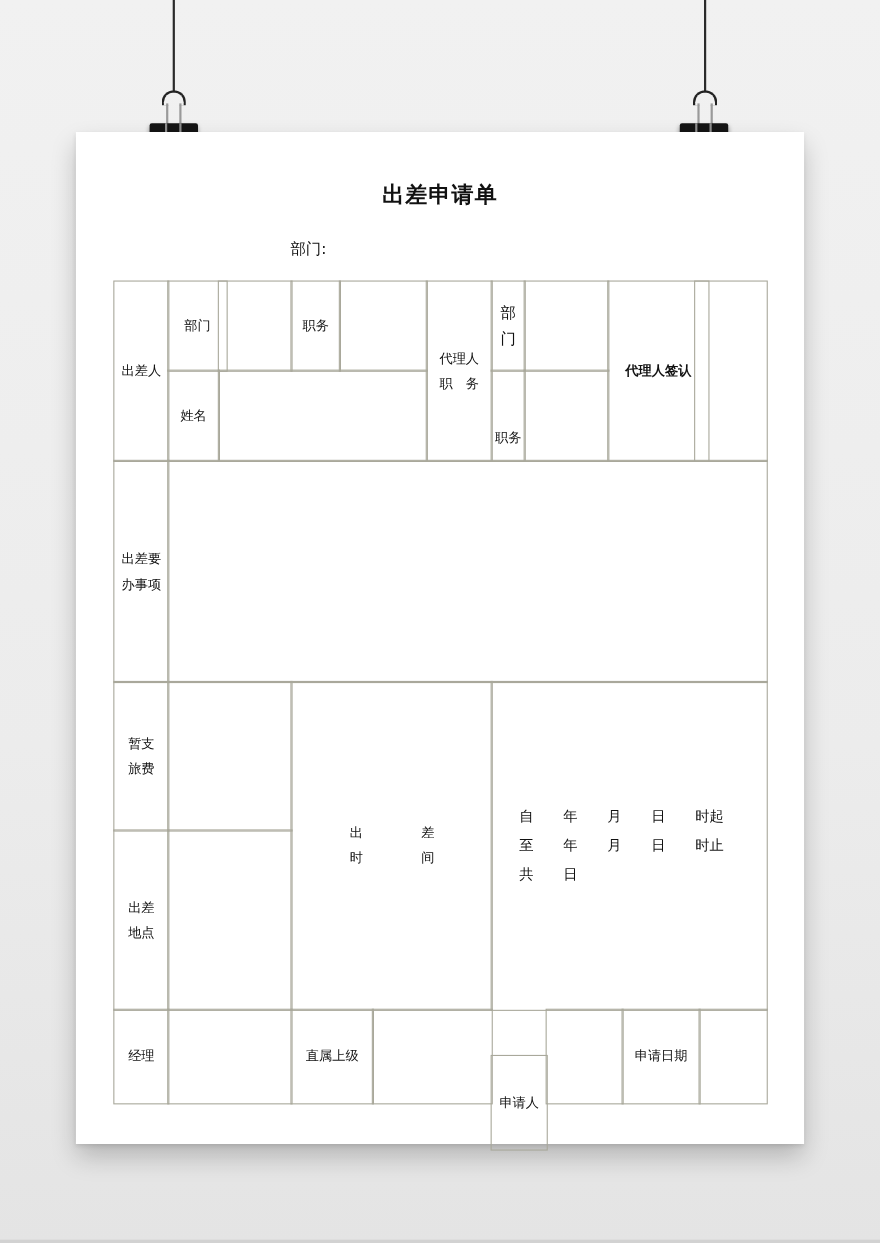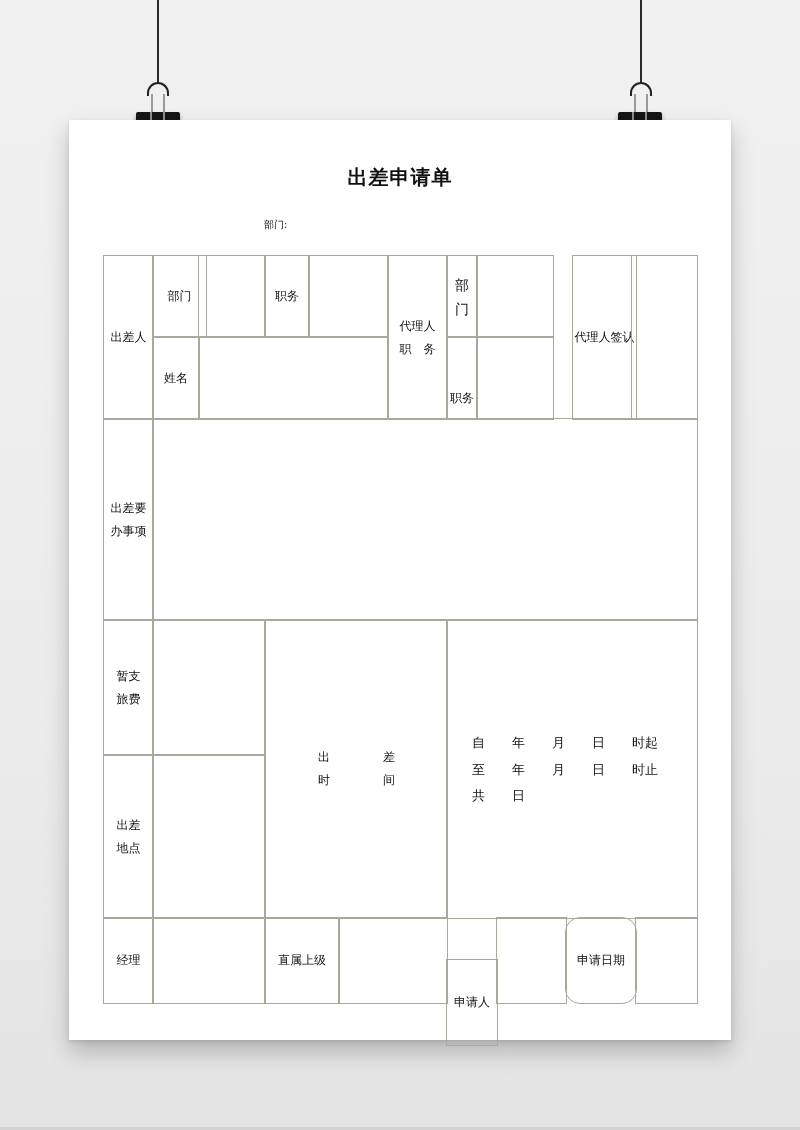--- a/index.html
+++ b/index.html
@@ -33,21 +33,21 @@
       content: ""; position: absolute; top: 0; width: 2px; height: 22px; background: #8f8f8f;
     }
     .clip-body::before { left: 14px; }
     .clip-body::after { left: 27px; }
 
     
     .title {
       position: absolute; left: 0; width: 800px; top: 164px; text-align: center;
       font-size: 20px; font-weight: bold; letter-spacing: 1px;
     }
-    .dept-line { position: absolute; left: 264px; top: 218px; font-size: 10px; }
+    .dept-line { position: absolute; left: 264px; top: 218px; font-size: 14px; }
 
     
     .cell {
       position: absolute; box-sizing: border-box; border: 1.5px solid #a9a89b;
       display: flex; align-items: center; justify-content: center; text-align: center;
       font-size: 12px; line-height: 23px; background: transparent;
     }
     .cell.input { cursor: text; }
     .stack { display: flex; flex-direction: column; align-items: center; }
     .big-stack { font-size: 14px; line-height: 24px; }
@@ -111,21 +111,21 @@
   <div class="stack big-stack">
     <span>部</span>
     <span>门</span>
   </div>
 </div>
 <div class="cell input" style="left:476px; top:255px; width:78px; height:83px;"></div>
 <div class="cell" style="left:446px; top:336px; width:32px; height:84px; padding-top:(0);">
   <span style="margin-top:40px;">职务</span>
 </div>
 <div class="cell input" style="left:476px; top:336px; width:78px; height:84px;"></div>
-<div class="cell" style="left:572px; top:255px; width:65px; height:165px;">
+<div class="cell" style="left:552px; top:255px; width:93px; height:165px;font-weight:bold;">
   <span>代理人签认</span>
 </div>
 <div class="cell input" style="left:631px; top:255px; width:67px; height:165px;"></div>
 
 <div class="cell" style="left:103px; top:418px; width:51px; height:203px;">
   <div class="stack">
     <span>出差要</span>
     <span>办事项</span>
   </div>
 </div>
@@ -181,16 +181,16 @@
 </div>
 <div class="cell input" style="left:152px; top:917px; width:114px; height:87px;"></div>
 <div class="cell" style="left:264px; top:917px; width:76px; height:87px;">
   <span>直属上级</span>
 </div>
 <div class="cell input" style="left:338px; top:917px; width:110px; height:87px;"></div>
 <div class="cell" style="left:446px; top:959px; width:52px; height:87px;">
   <span>申请人</span>
 </div>
 <div class="cell input" style="left:496px; top:917px; width:71px; height:87px;"></div>
-<div class="cell" style="left:565px; top:917px; width:72px; height:87px;border-radius:15px;">
+<div class="cell" style="left:565px; top:917px; width:72px; height:87px;">
   <span>申请日期</span>
 </div>
 <div class="cell input" style="left:635px; top:917px; width:63px; height:87px;"></div>
 
 </body></html>

